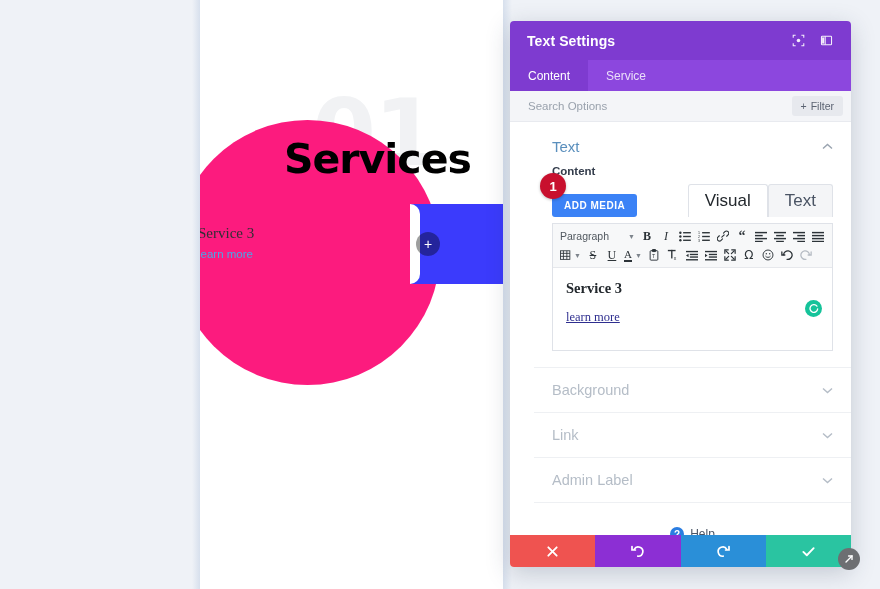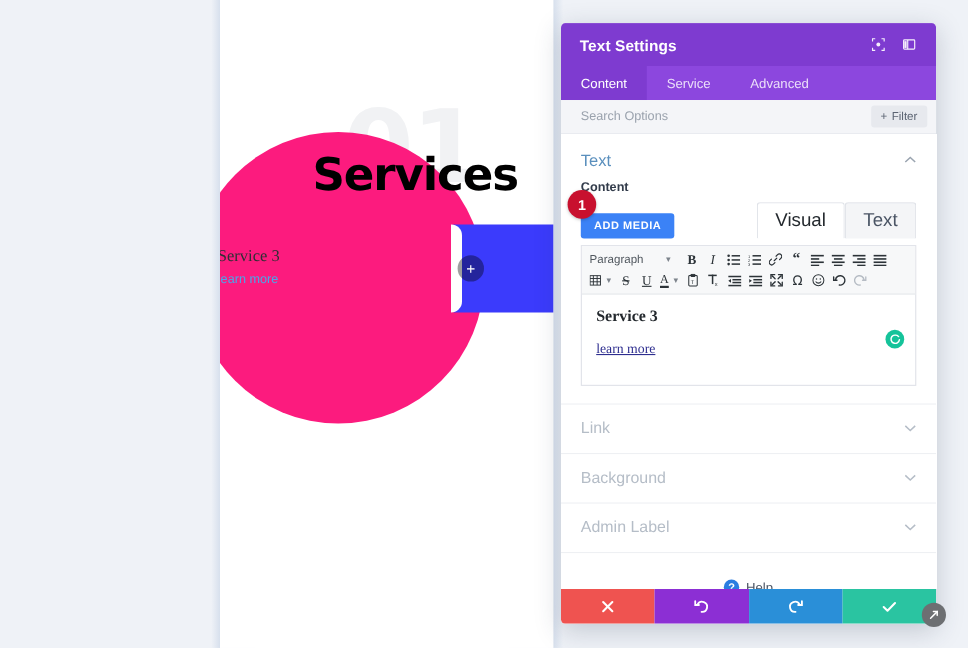--- a/index.html
+++ b/index.html
@@ -136,21 +136,21 @@
   #search-input::placeholder { color: #9aa2ad; }
   #filter-button {
     background: #e7e9ee; border-radius: 3px;
     font-size: 10.5px; color: #5b6372;
     padding: 4px 9px; display: flex; align-items: center; gap: 4px;
     cursor: pointer; white-space: nowrap;
   }
 
   
   #modal-body {
-    flex: 1 1 auto; overflow-y: auto; background: #ffffff;
+    flex: 1 1 auto; overflow-y: auto; background: #ffffff; margin-left: 24px;
   }
 
   
   #text-section-header {
     display: flex; align-items: center; justify-content: space-between;
     padding: 16px 18px 10px 18px;
   }
   #text-section-title {
     font-size: 15px; color: #5a8fbd; font-weight: 400;
   }
@@ -322,21 +322,20 @@
         <rect x="1.8" y="2.8" width="12.4" height="10.4" rx="1"></rect>
         <line x1="6.4" y1="2.8" x2="6.4" y2="13.2"></line>
         <rect x="2.6" y="4.2" width="2.6" height="7.6" fill="#ffffff" stroke="none"></rect>
       </svg>
     </div>
   </div>
 
   <div id="modal-tabs">
     <div class="modal-tab active">Content</div>
     <div class="modal-tab">Service</div>
-    <div class="modal-tab">Advanced</div>
   </div>
 
   <div id="search-row">
     <input id="search-input" type="text" placeholder="Search Options" style="">
     <div id="filter-button">
       <span>+</span>
       <span>Filter</span>
     </div>
   </div>
 
@@ -531,30 +530,30 @@
             </svg>
           </div>
         </div>
 
       </div>
 
       <div id="step-marker">1</div>
     </div>
 
     <div class="accordion-row">
-      <span class="accordion-label">Link</span>
+      <span class="accordion-label">Background</span>
       <span class="chev">
         <svg width="11" height="7" viewBox="0 0 11 7" fill="none" stroke="#b5bdc7" stroke-width="1.4">
           <path d="M1 1.4L5.5 5.5L10 1.4"></path>
         </svg>
       </span>
     </div>
 
     <div class="accordion-row">
-      <span class="accordion-label">Background</span>
+      <span class="accordion-label">Link</span>
       <span class="chev">
         <svg width="11" height="7" viewBox="0 0 11 7" fill="none" stroke="#b5bdc7" stroke-width="1.4">
           <path d="M1 1.4L5.5 5.5L10 1.4"></path>
         </svg>
       </span>
     </div>
 
     <div class="accordion-row">
       <span class="accordion-label">Admin Label</span>
       <span class="chev">

